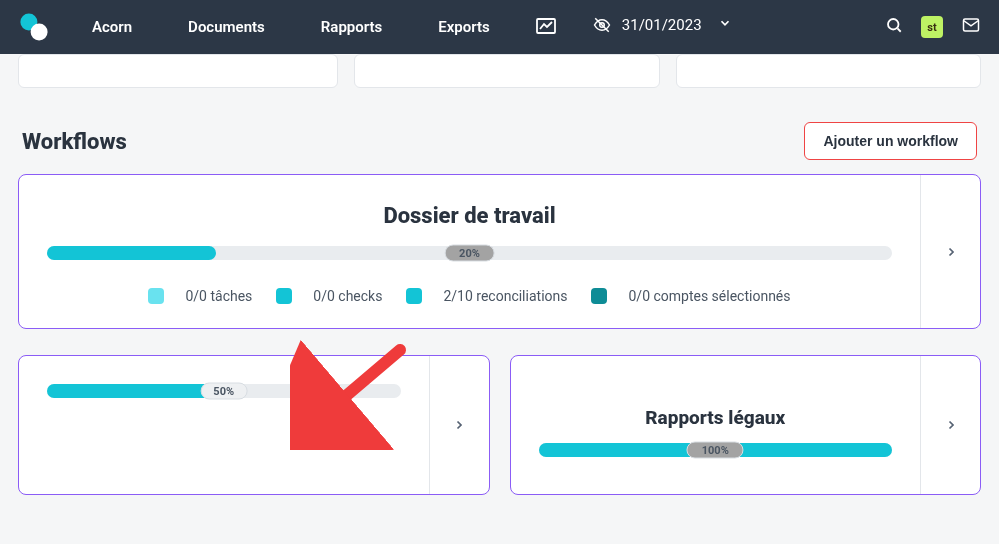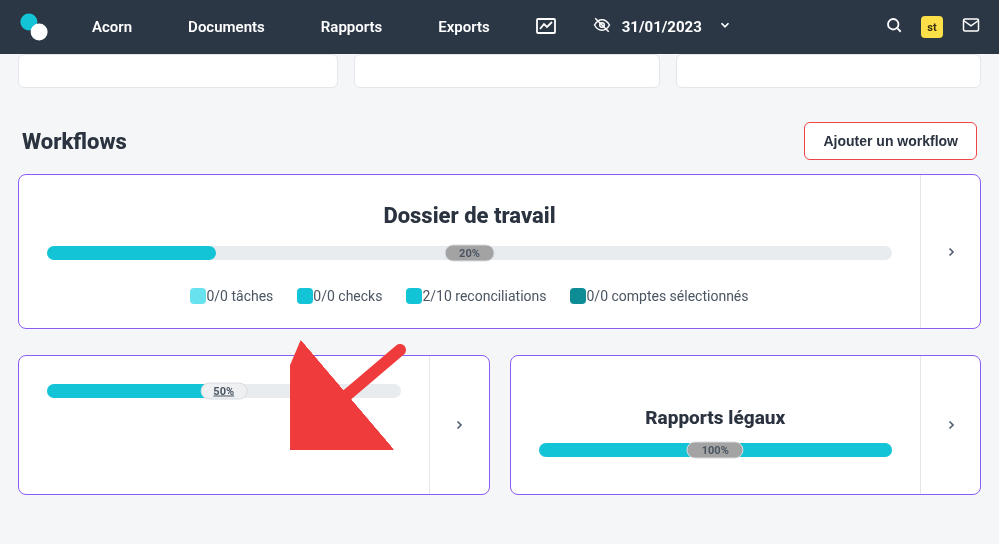--- a/index.html
+++ b/index.html
@@ -31,29 +31,29 @@
     height: 54px;
     display: flex; align-items: center;
     cursor: pointer;
   }
   .nav-icon {
     width: 40px; height: 54px;
     display: flex; align-items: center; justify-content: center;
     cursor: pointer;
   }
   .date-block {
-    display: flex; align-items: center; gap: 10px;
+    display: flex; gap: 10px;
     padding: 0 10px;
-    font-weight: 700;
+    font-weight: 400;
     font-size: 15px;
   }
   .spacer { flex: 1; }
   .right-icons { display: flex; align-items: center; gap: 18px; }
   .badge-st {
-    background: #fde047;
+    background: #bef264;
     color: #3a2f11;
     font-size: 11px; font-weight: 700;
     width: 22px; height: 22px;
     border-radius: 4px;
     display: flex; align-items: center; justify-content: center;
     cursor: pointer;
   }
   .page { padding: 0 18px 18px 18px; }
   .row-strip { display: flex; gap: 16px; margin-top: 0; }
   .strip-card {
@@ -91,28 +91,28 @@
   .progress-wrap { position: relative; height: 14px; background: #e9ecef; border-radius: 8px; overflow: visible; margin: 0 6px; }
   .progress-fill { position: absolute; left: 0; top: 0; bottom: 0; background: #13c4d6; border-radius: 8px; }
   .progress-pill {
     position: absolute; top: 50%; left: 50%; transform: translate(-50%, -50%);
     background: #a3a3a3; color: #4a5562; font-size: 11px; font-weight: 700;
     padding: 1px 14px; border-radius: 10px; border: 1px solid #d8dde2;
   }
   .progress-pill--on-fill {
     position: absolute; top: 50%; transform: translate(-50%, -50%);
     background: #eef0f2; color: #4a5562; font-size: 11px; font-weight: 700;
-    padding: 1px 12px; border-radius: 10px; border: 1px solid #d8dde2; text-decoration: underline;
+    padding: 1px 12px; border-radius: 10px; border: 1px solid #d8dde2;
   }
   .legend {
     margin-top: 28px;
     display: flex; justify-content: center; align-items: center; gap: 24px;
     color: #4a5562; font-size: 14px;
   }
-  .legend-item { display: inline-flex; align-items: center; gap: 0; justify-content: flex-end; }
+  .legend-item { display: inline-flex; align-items: center; gap: 21px; justify-content: flex-end; }
   .swatch {
     width: 16px; height: 16px; border-radius: 4px; background: #13c4d6; display: inline-block;
   }
   .swatch.lighter { background: #69e2ef; }
   .swatch.empty { background: #0e8c96; }
   .two-col { display: flex; gap: 20px; margin-top: 26px; }
   .two-col .card { flex: 1; min-height: 140px; }
 
   
   .arrow-svg {

